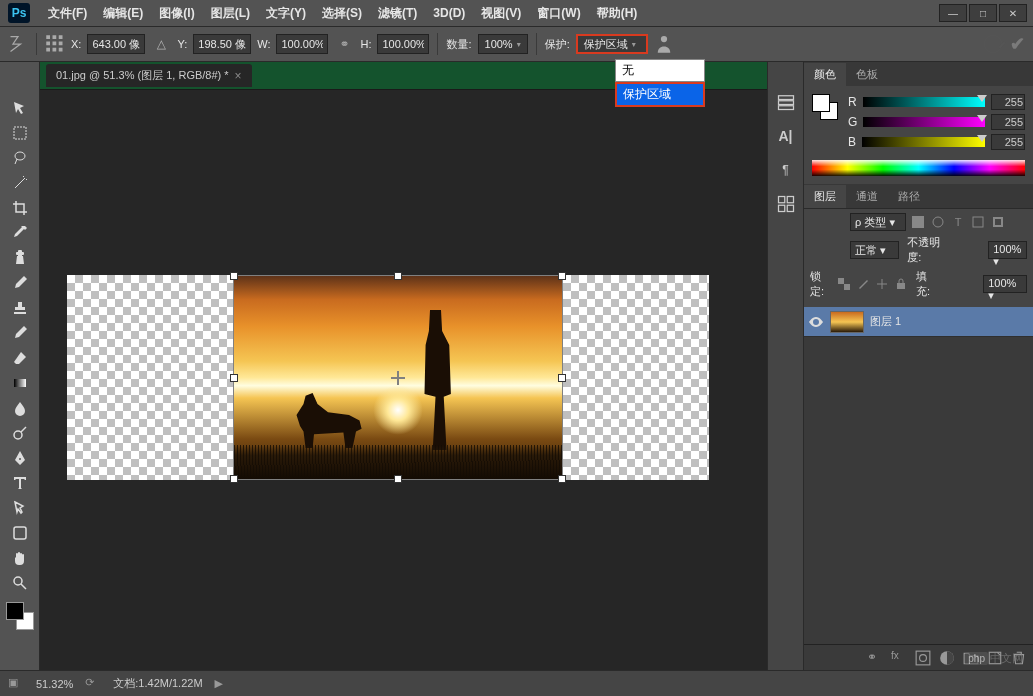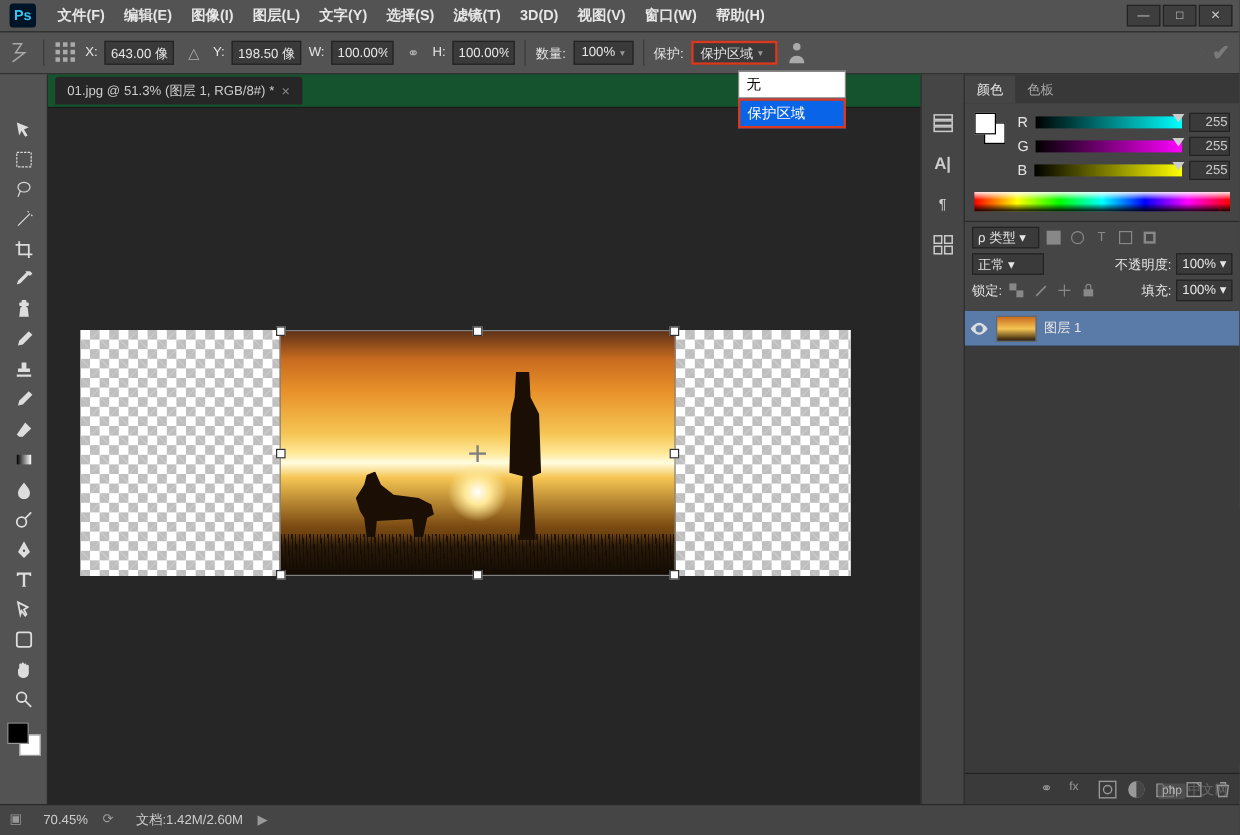--- a/index.html
+++ b/index.html
@@ -78,21 +78,21 @@
 .color-val { width: 34px; background: #3a3a3a; border: 1px solid #222; color: #ccc; font-size: 11px; padding: 1px 1px; text-align: right; }
 .spectrum { height: 16px; margin-top: 6px; background: linear-gradient(to right, #f00, #ff0, #0f0, #0ff, #00f, #f0f, #f00); position: relative; }
 .spectrum::after { content: ""; position: absolute; inset: 0; background: linear-gradient(to bottom, rgba(255,255,255,0.9) 0%, transparent 40%, transparent 60%, rgba(0,0,0,0.9) 100%); }
 .color-sw { width: 26px; height: 26px; position: relative; margin-right: 4px; }
 .csw-fg { position: absolute; width: 18px; height: 18px; background: #fff; border: 1px solid #000; left: 0; top: 0; z-index: 2; }
 .csw-bg { position: absolute; width: 18px; height: 18px; background: #fff; border: 1px solid #000; right: 0; bottom: 0; }
 
 .layer-opts { padding: 4px 6px; background: #454545; border-top: 1px solid #2a2a2a; }
 .lrow { display: flex; align-items: center; gap: 4px; margin-bottom: 4px; font-size: 11px; }
 .lrow .spacer { flex: 1; }
-.lfield { background: #3a3a3a; border: 1px solid #222; color: #e6e6e6; padding: 1px 4px; font-size: 11px; height: 18px; }
+.lfield { background: #3a3a3a; border: 1px solid #222; color: #e6e6e6; padding: 1px 4px; font-size: 11px; height: 18px; margin-left: 40px; }
 .mini-icon { width: 16px; height: 16px; color: #888; display: flex; align-items: center; justify-content: center; }
 .mini-icon svg { width: 12px; height: 12px; }
 
 .layer-list { flex: 1; background: #3a3a3a; overflow: auto; text-align: right; }
 .layer-row { display: flex; align-items: center; height: 30px; padding: 0 4px; gap: 6px; border-bottom: 1px solid #2f2f2f; }
 .layer-row.active { background: #5a7aa8; }
 .eye { width: 16px; height: 16px; color: #ccc; }
 .layer-thumb { width: 34px; height: 22px; border: 1px solid #666; display: flex; align-items: center; justify-content: center; overflow: hidden; }
 .layer-thumb .mini-photo { width: 100%; height: 100%; background: linear-gradient(to bottom,#c96b1f 0%,#f5c553 50%,#2a1a08 100%); }
 .layer-name { font-size: 11px; color: #e6e6e6; }
@@ -389,20 +389,25 @@
             <div class="color-slider slider-b">
                 <div class="slider-knob"></div>
               </div>
             <input class="color-val" value="255" style="">
           </div>
         </div>
       </div>
       <div class="spectrum"></div>
     </div>
 
+    <div class="panel-tabs">
+      <div class="ptab active">图层</div>
+      <div class="ptab">通道</div>
+      <div class="ptab">路径</div>
+    </div>
     <div class="layer-opts">
       <div class="lrow">
         <div class="lfield" style="width:56px"><span>ρ 类型</span> ▾</div>
         <div class="mini-icon">
             <svg viewBox="0 0 12 12" fill="#888">
               <rect width="12" height="12"></rect>
             </svg>
           </div>
         <div class="mini-icon">
             <svg viewBox="0 0 12 12" fill="none" stroke="#888">
@@ -488,21 +493,21 @@
           </svg></div>
       <div class="ic"><svg viewBox="0 0 14 14" fill="none" stroke="#999">
             <path d="M3 4h8l-1 8H4zM5 2h4v2"></path>
           </svg></div>
     </div>
   </div>
 </div>
 
 <div class="statusbar">
   <div class="sb-icon">▣</div>
-  <span>70.45%</span>
+  <span>51.32%</span>
   <div class="sb-icon">⟳</div>
-  <span>文档:1.42M/2.60M</span>
+  <span>文档:1.42M/1.22M</span>
   <span style="color:#999">▶</span>
 </div>
 
 <div class="watermark">
   <span class="php">php</span><span>中文网</span>
 </div>
 
 </body></html>

